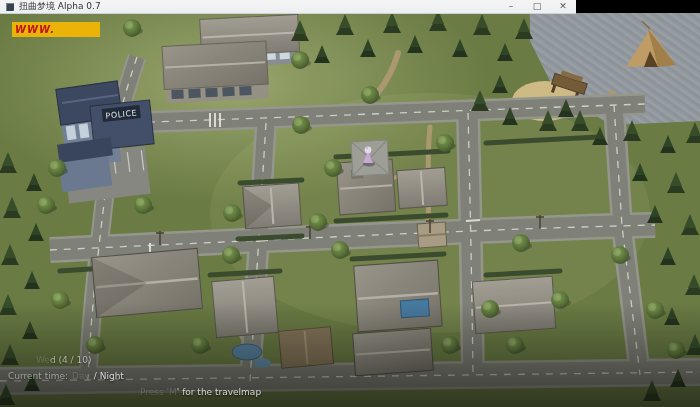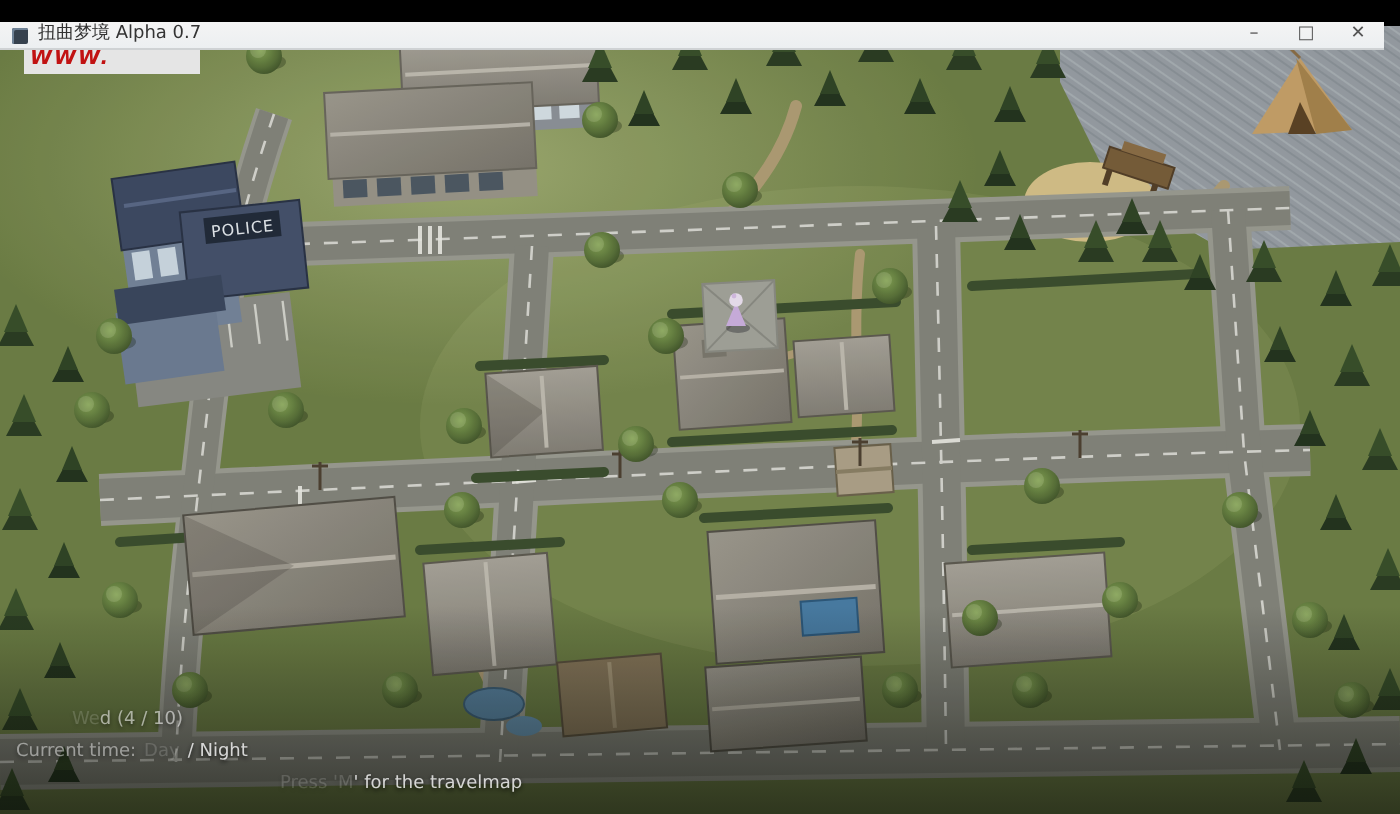--- a/index.html
+++ b/index.html
@@ -3,35 +3,35 @@
 <meta charset="utf-8">
 <style>
   html,body{margin:0;padding:0;background:#222;}
   .window{
     position:relative;width:700px;height:407px;overflow:hidden;
     font-family:"DejaVu Sans","Liberation Sans",sans-serif;
     background:#000;
   }
   
   .titlebar{
-    position:absolute;top:0;left:0;width:692px;height:13px;
+    position:absolute;top:0;left:0;width:576px;height:13px;
     background:linear-gradient(#f4f4f4,#eceff1);
     border-bottom:1px solid #cfd2d4;
-    display:flex;align-items:center;z-index:30;margin-top:11px;
+    display:flex;align-items:center;z-index:30;
   }
   .app-icon{width:8px;height:8px;margin:0 5px 0 6px;background:#37424e;border-radius:1px;
     box-shadow:inset 1px 1px 0 #6f8296;}
   .title-text{font-size:9px;color:#333;line-height:13px;white-space:nowrap;}
   .win-controls{margin-left:auto;display:flex;height:13px;}
   .win-btn{width:26px;height:13px;font-size:9px;line-height:12px;text-align:center;color:#555;cursor:default;}
   
   .viewport{position:absolute;top:13px;left:0;width:700px;height:394px;overflow:hidden;}
   
   .watermark{
-    position:absolute;left:12px;top:22px;width:88px;height:15px;background:#e5e5e5;
+    position:absolute;left:12px;top:22px;width:88px;height:15px;background:#eab308;
     z-index:20;display:flex;align-items:center;
   }
   .watermark span{
     font-size:10px;font-weight:bold;color:#c11212;letter-spacing:1px;
     padding-left:3px;line-height:15px;font-style:italic;
   }
   
   .hud-line{
     position:absolute;color:#eee;z-index:21;white-space:nowrap;
     text-shadow:0 1px 2px rgba(0,0,0,.9);

